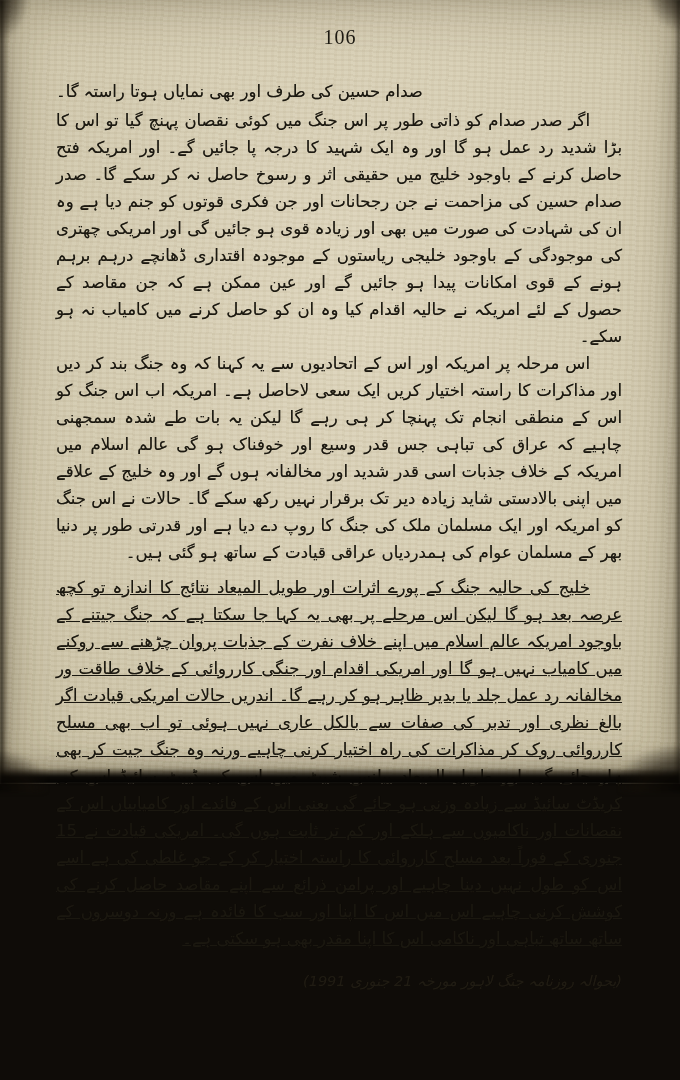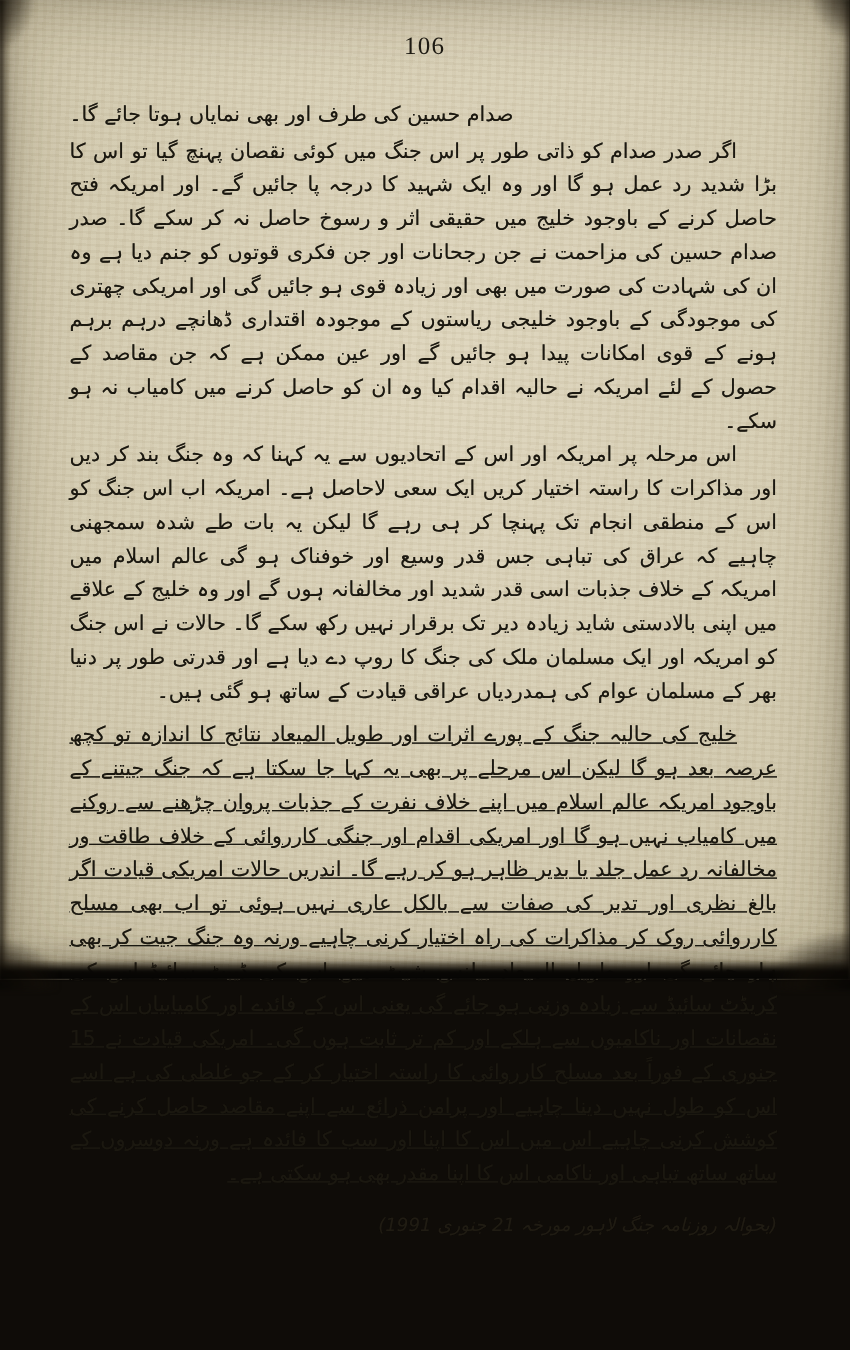--- a/index.html
+++ b/index.html
@@ -134,21 +134,21 @@
 <body>
 
 <div class="scan">
 
   <div class="grain"></div>
 
   <div class="page-number">106</div>
 
   <div class="body-text">
 
-    <p class="opening">صدام حسین کی طرف اور بھی نمایاں ہوتا جائے گا۔</p>
+    <p class="opening">صدام حسین کی طرف اور بھی نمایاں ہوتا راستہ گا۔</p>
 
     <p class="para indent">اگر صدر صدام کو ذاتی طور پر اس جنگ میں کوئی نقصان پہنچ گیا تو اس کا بڑا شدید رد عمل ہو گا اور وہ ایک شہید کا درجہ پا جائیں گے۔ اور امریکہ فتح حاصل کرنے کے باوجود خلیج میں حقیقی اثر و رسوخ حاصل نہ کر سکے گا۔ صدر صدام حسین کی مزاحمت نے جن رجحانات اور جن فکری قوتوں کو جنم دیا ہے وہ ان کی شہادت کی صورت میں بھی اور زیادہ قوی ہو جائیں گی اور امریکی چھتری کی موجودگی کے باوجود خلیجی ریاستوں کے موجودہ اقتداری ڈھانچے درہم برہم ہونے کے قوی امکانات پیدا ہو جائیں گے اور عین ممکن ہے کہ جن مقاصد کے حصول کے لئے امریکہ نے حالیہ اقدام کیا وہ ان کو حاصل کرنے میں کامیاب نہ ہو سکے۔</p>
 
     <p class="para indent">اس مرحلہ پر امریکہ اور اس کے اتحادیوں سے یہ کہنا کہ وہ جنگ بند کر دیں اور مذاکرات کا راستہ اختیار کریں ایک سعی لاحاصل ہے۔ امریکہ اب اس جنگ کو اس کے منطقی انجام تک پہنچا کر ہی رہے گا لیکن یہ بات طے شدہ سمجھنی چاہیے کہ عراق کی تباہی جس قدر وسیع اور خوفناک ہو گی عالم اسلام میں امریکہ کے خلاف جذبات اسی قدر شدید اور مخالفانہ ہوں گے اور وہ خلیج کے علاقے میں اپنی بالادستی شاید زیادہ دیر تک برقرار نہیں رکھ سکے گا۔ حالات نے اس جنگ کو امریکہ اور ایک مسلمان ملک کی جنگ کا روپ دے دیا ہے اور قدرتی طور پر دنیا بھر کے مسلمان عوام کی ہمدردیاں عراقی قیادت کے ساتھ ہو گئی ہیں۔</p>
 
     <p class="para indent gap">خلیج کی حالیہ جنگ کے پورے اثرات اور طویل المیعاد نتائج کا اندازہ تو کچھ عرصہ بعد ہو گا لیکن اس مرحلے پر بھی یہ کہا جا سکتا ہے کہ جنگ جیتنے کے باوجود امریکہ عالم اسلام میں اپنے خلاف نفرت کے جذبات پروان چڑھنے سے روکنے میں کامیاب نہیں ہو گا اور امریکی اقدام اور جنگی کارروائی کے خلاف طاقت ور مخالفانہ رد عمل جلد یا بدیر ظاہر ہو کر رہے گا۔ اندریں حالات امریکی قیادت اگر بالغ نظری اور تدبر کی صفات سے بالکل عاری نہیں ہوئی تو اب بھی مسلح کارروائی روک کر مذاکرات کی راہ اختیار کرنی چاہیے ورنہ وہ جنگ جیت کر بھی ہار جائے گی اور طویل المیعاد بیلنس شیٹ میں اس کی ڈیبٹ سائیڈ اس کی کریڈٹ سائیڈ سے زیادہ وزنی ہو جائے گی یعنی اس کے فائدے اور کامیابیاں اس کے نقصانات اور ناکامیوں سے ہلکے اور کم تر ثابت ہوں گی۔ امریکی قیادت نے 15 جنوری کے فوراً بعد مسلح کارروائی کا راستہ اختیار کر کے جو غلطی کی ہے اسے اس کو طول نہیں دینا چاہیے اور پرامن ذرائع سے اپنے مقاصد حاصل کرنے کی کوشش کرنی چاہیے اس میں اس کا اپنا اور سب کا فائدہ ہے ورنہ دوسروں کے ساتھ ساتھ تباہی اور ناکامی اس کا اپنا مقدر بھی ہو سکتی ہے۔</p>
 
     <p class="footnote">(بحوالہ روزنامہ جنگ لاہور مورخہ 21 جنوری 1991)</p>
 
   </div>

